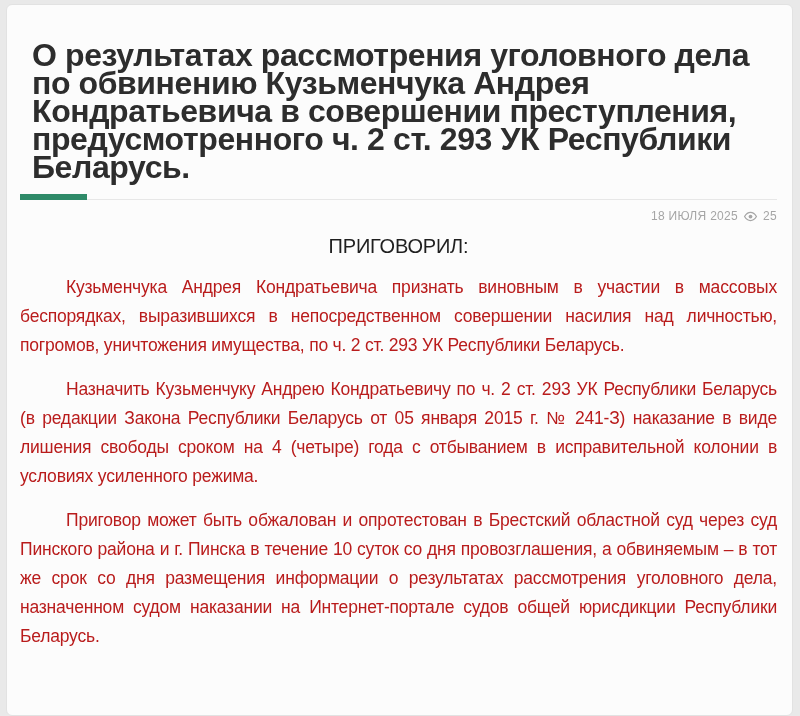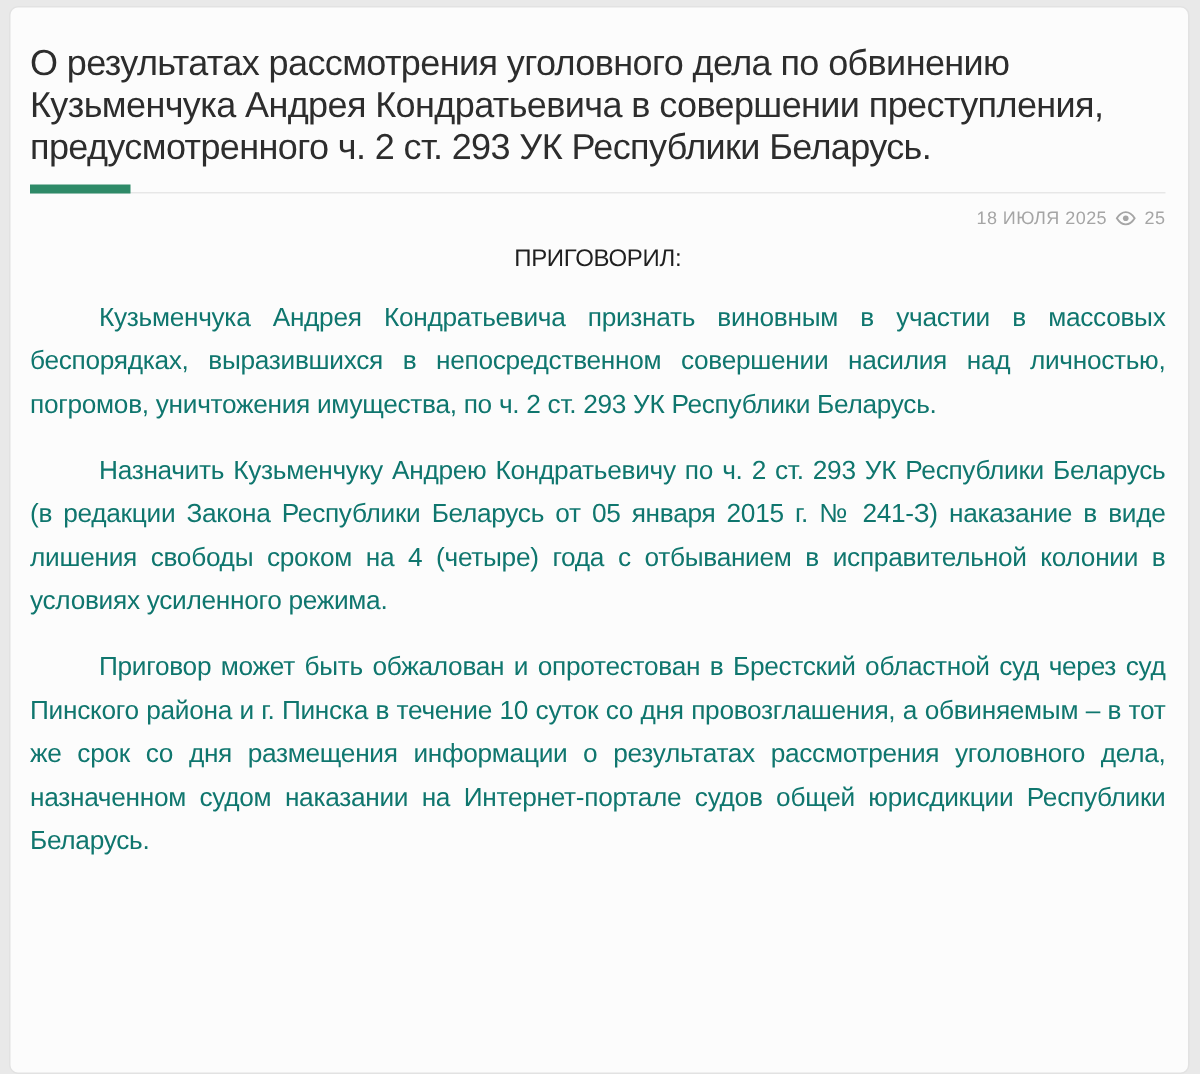--- a/index.html
+++ b/index.html
@@ -17,23 +17,23 @@
     top: 4px;
     width: 787px;
     min-height: 712px;
     box-sizing: border-box;
     background: #fcfcfc;
     border: 1px solid #e2e2e2;
     border-radius: 6px;
     padding: 24px 15px 30px 13px;
   }
   .title {
-    margin: 0;
-    font-weight: normal;
-    font-size: 24px;
+    margin: 12px;
+    font-weight: bold;
+    font-size: 32px;
     line-height: 28px;
     letter-spacing: -0.4px;
     color: #2d2d2d;
   }
   .rule {
     position: relative;
     margin-top: 9px;
     height: 6px;
     border-bottom: 1px solid #e7e7e7;
   }
@@ -53,33 +53,33 @@
     color: #a5a5a5;
     font-size: 12px;
     letter-spacing: 0.3px;
     text-transform: uppercase;
     justify-content: flex-end;
   }
   .meta svg { display: block; }
   .section-heading {
     margin: 12px 0 0;
     text-align: center;
-    font-size: 16px;
+    font-size: 20px;
     font-weight: 400;
     letter-spacing: -0.2px;
     color: #1f1f1f;
   }
   .body-par {
     margin: 15px 0 0;
     font-size: 17.5px;
     line-height: 29px;
     letter-spacing: -0.2px;
     text-align: justify;
     text-indent: 46px;
-    color: #0f766e;
+    color: #b91c1c;
   }
 </style>
 </head>
 <body>
 
 <article class="card">
 
   <h1 class="title">О результатах рассмотрения уголовного дела по обвинению Кузьменчука Андрея Кондратьевича в совершении преступления, предусмотренного ч. 2 ст. 293 УК Республики Беларусь.</h1>
 
   <div class="rule">

